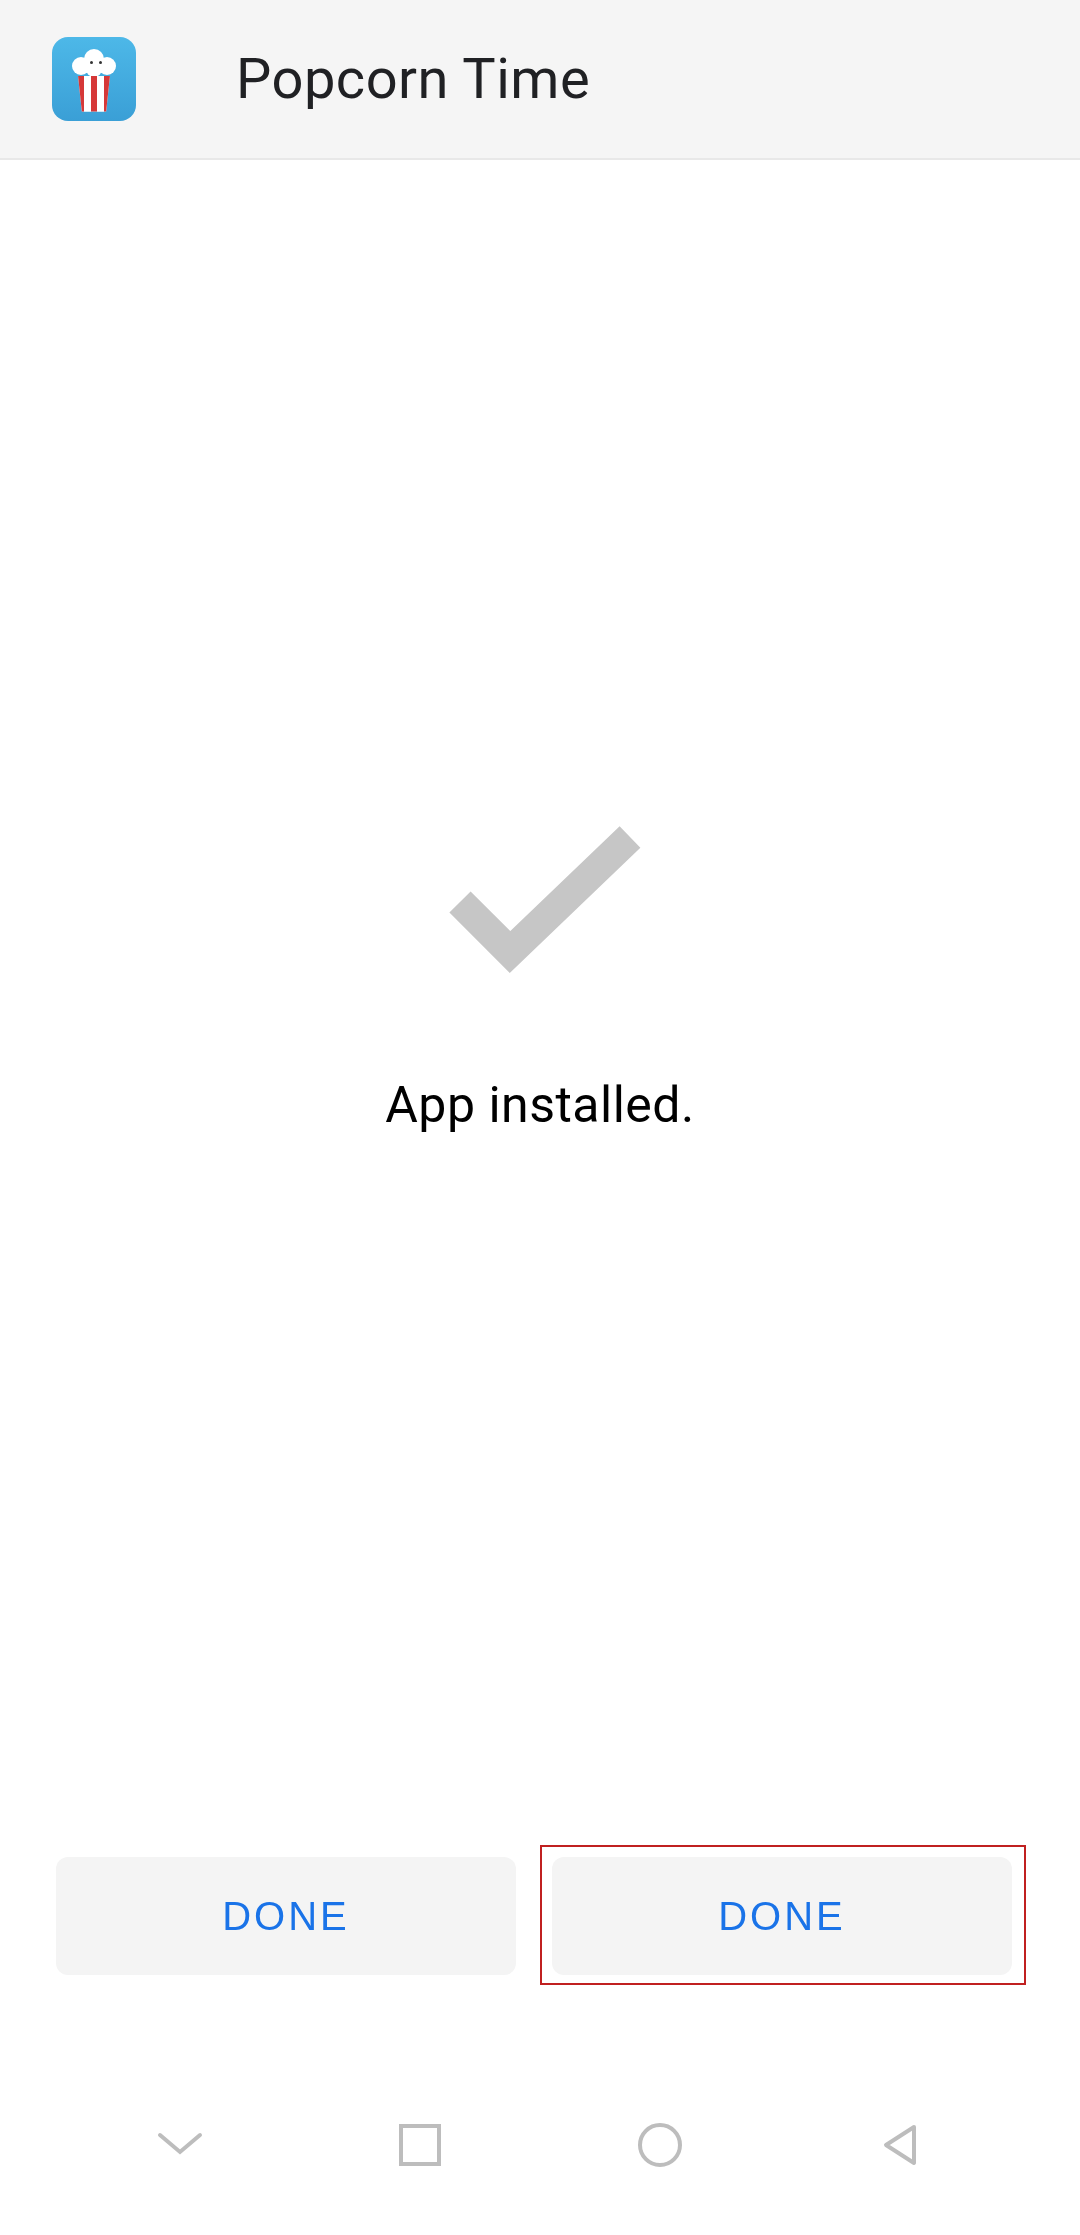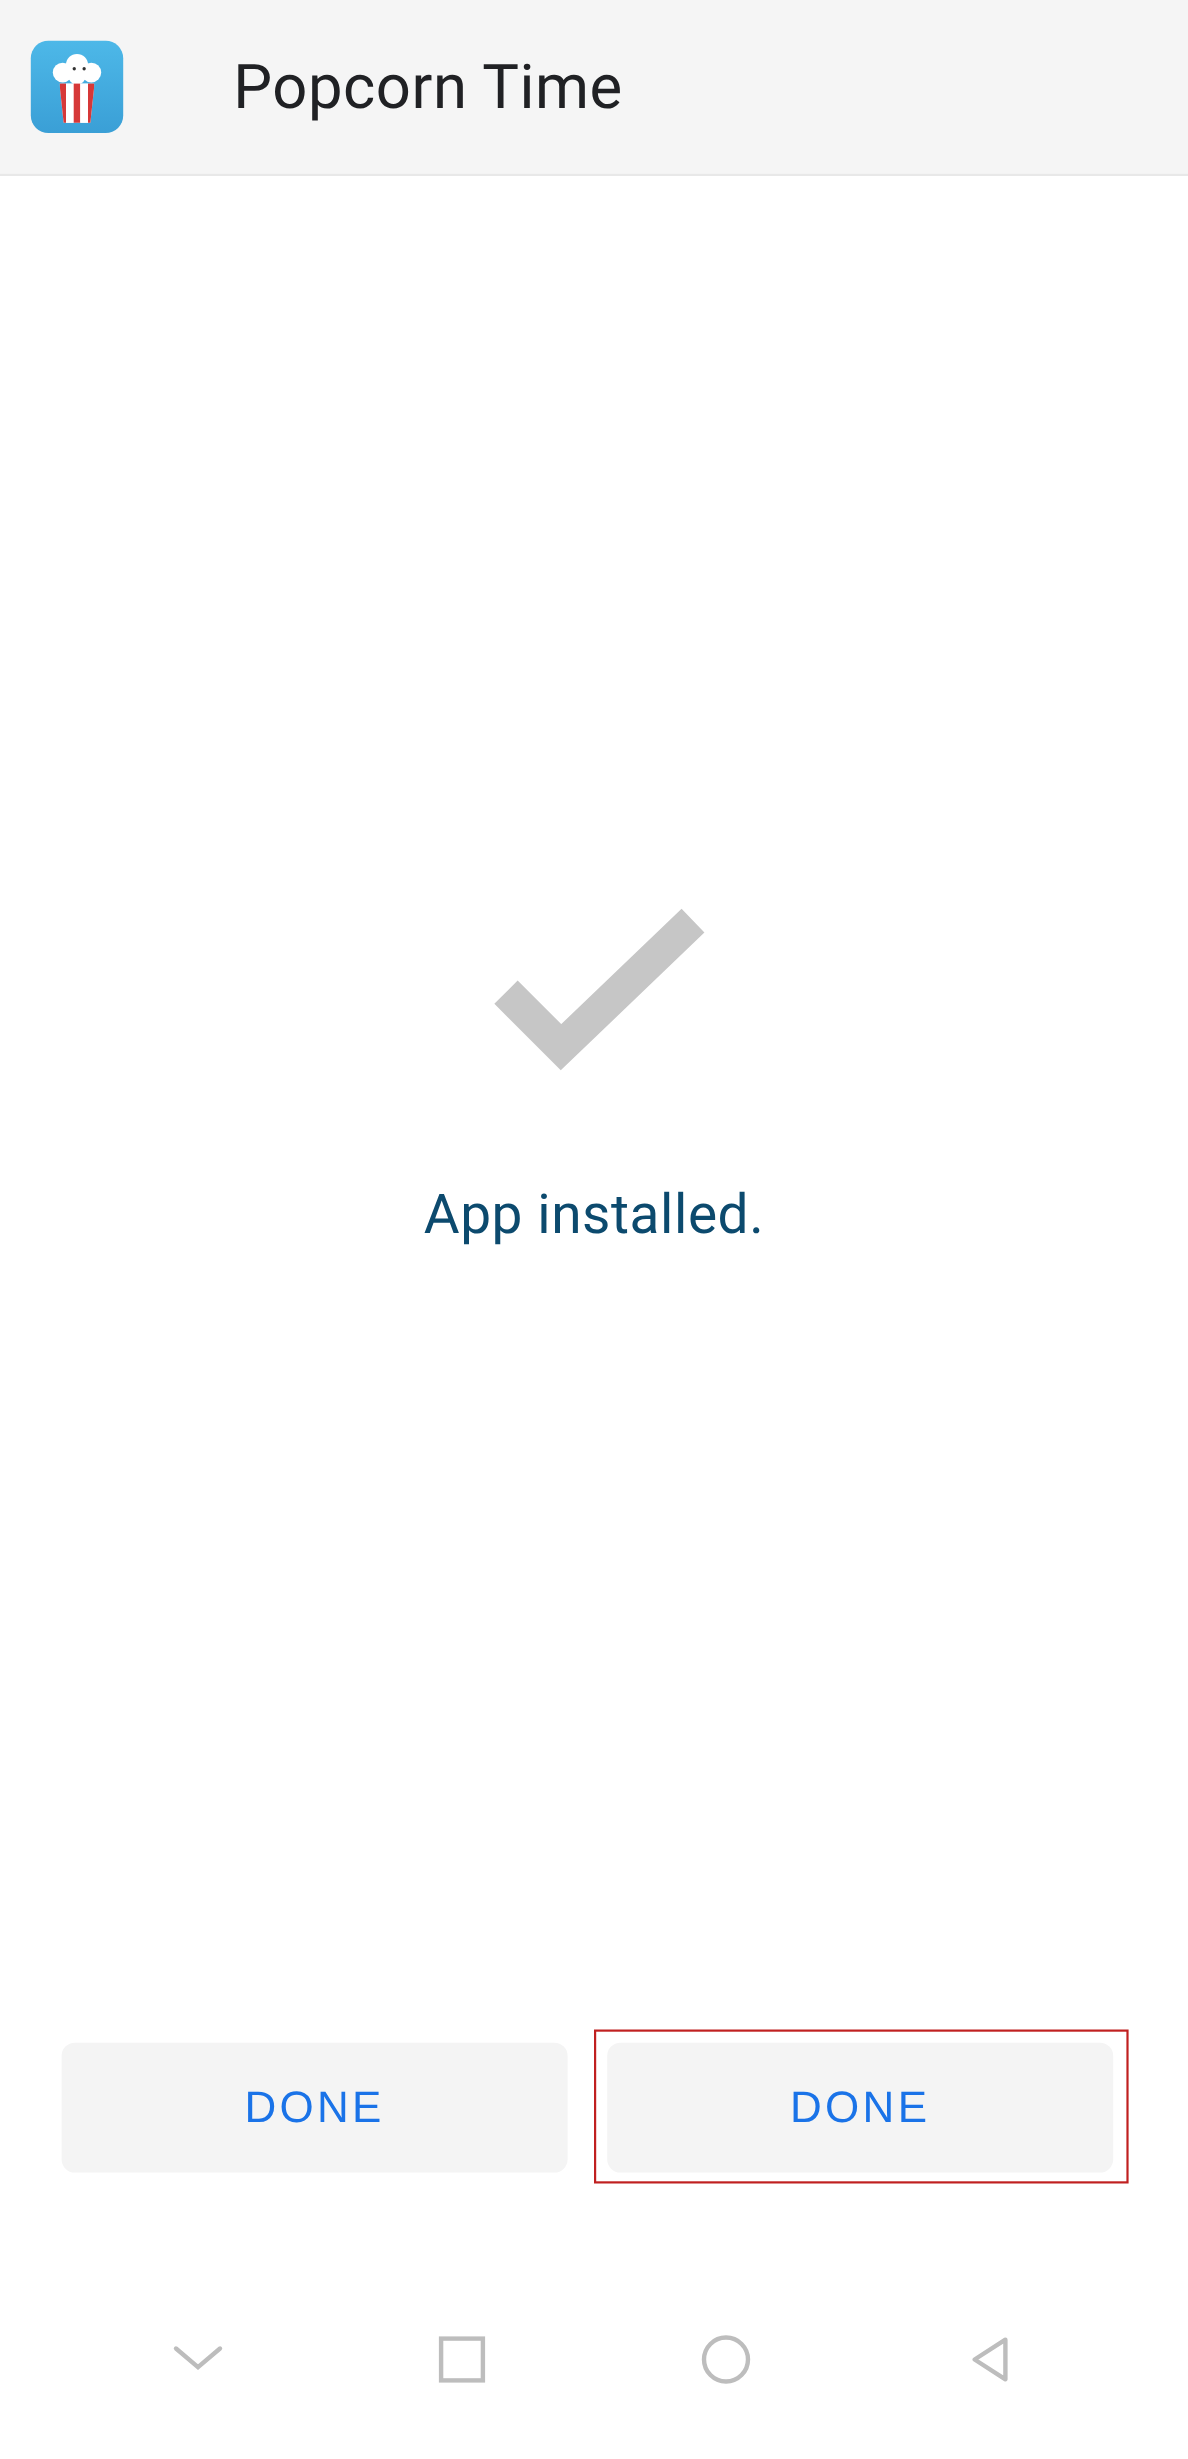--- a/index.html
+++ b/index.html
@@ -11,21 +11,21 @@
       position: relative;
       overflow: hidden;
     }
     
     .header {
       height: 160px;
       background: #f5f5f5;
       border-bottom: 2px solid #e8e8e8;
       display: flex;
       align-items: center;
-      padding-left: 28px;
+      padding-left: 52px;
       gap: 100px;
     }
     
     .app-icon {
       width: 84px;
       height: 84px;
       border-radius: 16px;
       background: linear-gradient(180deg, #4db8e8 0%, #3a9fd6 100%);
       display: flex;
       align-items: center;
@@ -91,21 +91,21 @@
     }
     
     .checkmark-wrapper {
       margin-bottom: 90px;
       margin-top: -200px;
     }
     
     .status-text {
       font-size: 50px;
       font-weight: 400;
-      color: #0c4a6e;
+      color: #000000;
       letter-spacing: 0.5px;
     }
     
     .button-row {
       position: absolute;
       bottom: 260px;
       left: 56px;
       right: 68px;
       display: flex;
       gap: 36px;

